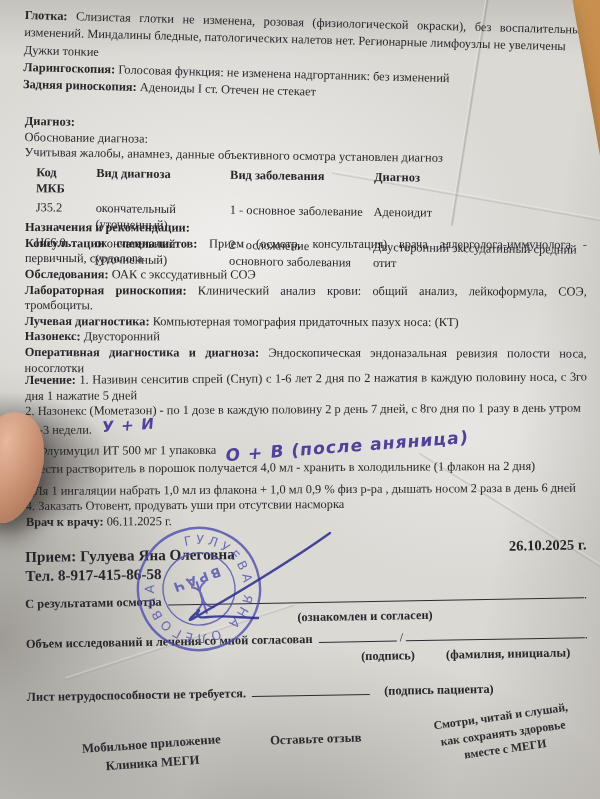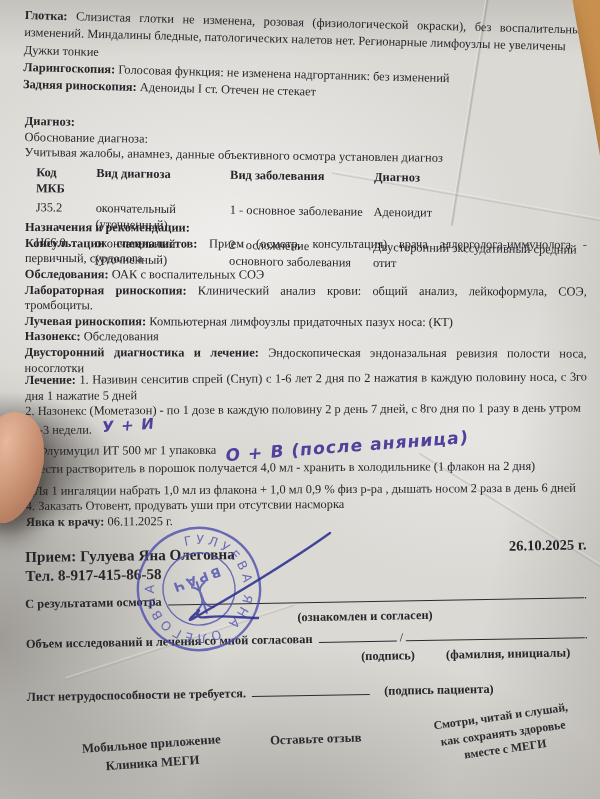--- a/index.html
+++ b/index.html
@@ -98,36 +98,36 @@
           <div>H66.0</div>
           <div>окончательный (уточненный)</div>
           <div>2 - осложнение основного заболевания</div>
           <div>Двусторонний экссудативный средний отит</div>
         </div>
       </div>
 
       <div class="blk txt recs jst">
         <div class="b" style="text-align:left;">Назначения и рекомендации:</div>
         <div><b>Консультации специалистов:</b> <span>Прием (осмотр, консультация) врача аллерголога-иммунолога - первичный, сурдолога</span></div>
-        <div><b>Обследования:</b> <span>ОАК с воспалительных СОЭ</span></div>
+        <div><b>Обследования:</b> <span>ОАК с экссудативный СОЭ</span></div>
         <div><b>Лабораторная риноскопия:</b> <span>Клинический анализ крови: общий анализ, лейкоформула, СОЭ, тромбоциты.</span></div>
-        <div><b>Лучевая риноскопия:</b> <span>Компьютерная лимфоузлы придаточных пазух носа: (КТ)</span></div>
-        <div><b>Назонекс:</b> <span>Обследования</span></div>
-        <div><b>Двусторонний диагностика и лечение:</b> <span>Эндоскопическая эндоназальная ревизия полости носа, носоглотки</span></div>
+        <div><b>Лучевая диагностика:</b> <span>Компьютерная томография придаточных пазух носа: (КТ)</span></div>
+        <div><b>Назонекс:</b> <span>Двусторонний</span></div>
+        <div><b>Оперативная диагностика и диагноза:</b> <span>Эндоскопическая эндоназальная ревизия полости носа, носоглотки</span></div>
       </div>
 
       <div class="blk txt treat jst">
         <div><b>Лечение:</b> <span>1. Називин сенситив спрей (Снуп) с 1-6 лет 2 дня по 2 нажатия в каждую половину носа, с 3го дня 1 нажатие 5 дней</span></div>
         <div style="text-align:left;"><span>2. Назонекс (Мометазон) - по 1 дозе в каждую половину 2 р день 7 дней, с 8го дня по 1 разу в день утром - 2-3 недели.</span><span class="hand">У + И</span></div>
         <div style="text-align:left;"><span>3. Флуимуцил ИТ 500 мг 1 упаковка</span><span class="hand big">О + В (после аняница)</span></div>
         <div class="mt2" style="text-align:left;">Ввести растворитель в порошок получается 4,0 мл - хранить в холодильнике (1 флакон на 2 дня)</div>
         <div class="gap"></div>
         <div>ДЛя 1 ингаляции набрать 1,0 мл из флакона + 1,0 мл 0,9 % физ р-ра , дышать носом 2 раза в день 6 дней</div>
         <div style="text-align:left;">4. Заказать Отовент, продувать уши при отсутсвии насморка</div>
-        <div style="text-align:left;"><b>Явка к врачу:</b> <span>06.11.2025 г.</span></div>
+        <div style="text-align:left;"><b>Врач к врачу:</b> <span>06.11.2025 г.</span></div>
       </div>
 
       <div class="txt b dateblk">26.10.2025 г.</div>
       <div class="blk txt b docblk">
         <div><span>Прием:</span> <span>Гулуева Яна Олеговна</span></div>
         <div>Тел. 8-917-415-86-58</div>
       </div>
 
       <div class="blk txt sigs">
         <div class="sigrow">

